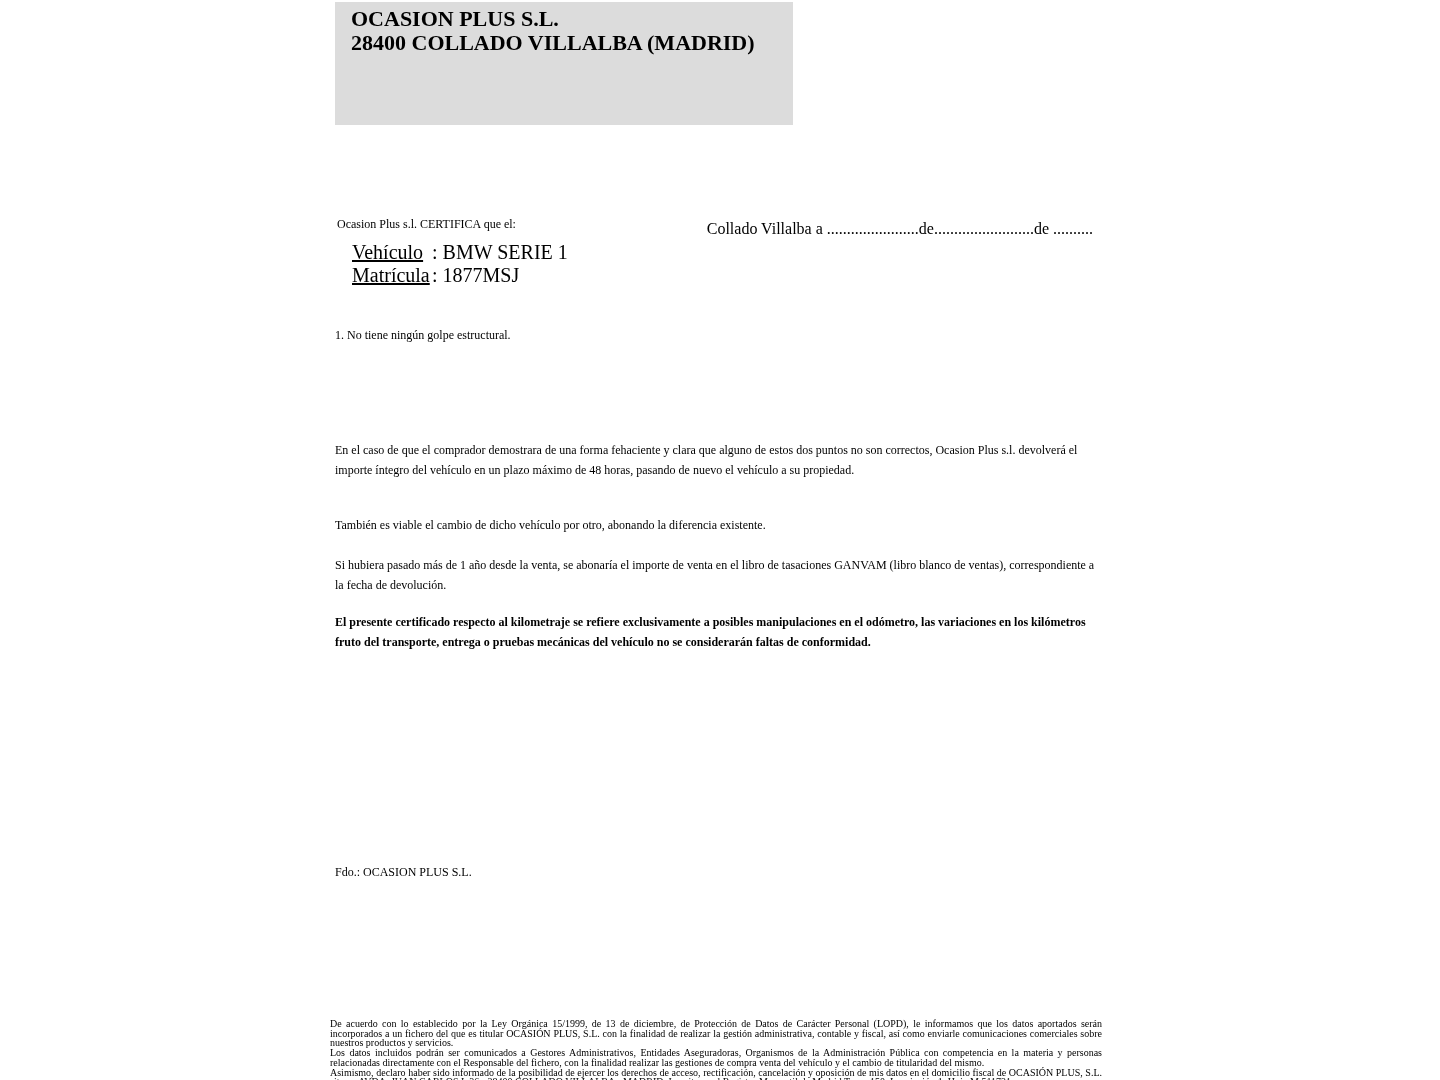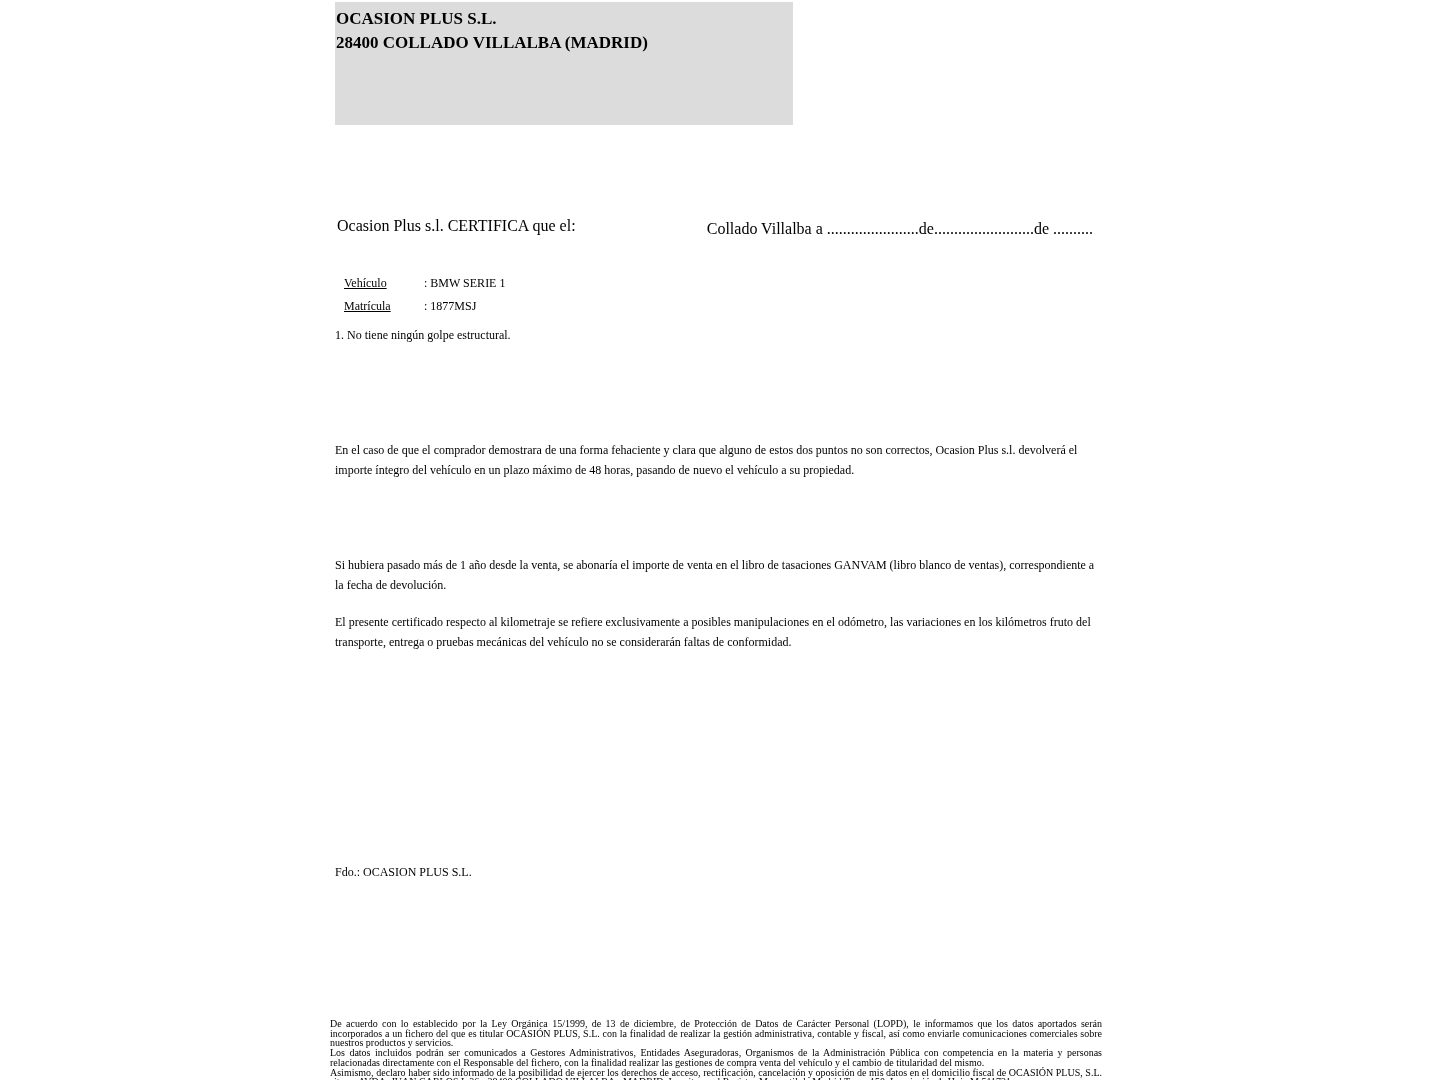--- a/index.html
+++ b/index.html
@@ -13,63 +13,62 @@
     color: #000000;
     overflow: hidden;
   }
   .company-box {
     position: absolute;
     left: 335px;
     top: 2px;
     width: 458px;
     height: 123px;
     background: #dcdcdc;
-    padding: 5px 6px 0 1px;
-    font-size: 17px;
+    padding: 5px 6px 0 16px;
+    font-size: 22px;
     font-weight: bold;
     line-height: 24px;
   }
   .date-line {
     position: absolute;
     left: 335px;
     top: 172px;
     width: 758px;
     text-align: right;
     font-size: 16px;
     margin-top: 48px;
   }
   .certifica-intro {
     position: absolute;
     left: 337px;
     top: 217px;
-    font-size: 16px;
+    font-size: 12px;
   }
   .kv-line {
     position: absolute;
-    left: 344px;
-    font-size: 12px;
-    margin-top: 35px;
+    left: 352px;
+    font-size: 20px;
   }
   .kv-vehiculo { top: 241px; }
   .kv-matricula { top: 264px; }
   .kv-label { display: inline-block; width: 80px; }
   .underlined { text-decoration: underline; }
   .body-block {
     position: absolute;
     left: 335px;
     width: 760px;
     font-size: 12px;
     line-height: 19.5px;
   }
   .point-1 { top: 326px; }
   .point-2 { top: 364px; }
   .para-1 { top: 441px; }
   .para-2 { top: 516px; }
   .para-3 { top: 556px; }
-  .para-4 { top: 613px; }
+  .para-4 { top: 613px; font-weight: bold; }
   .signature { top: 863px; }
   .legal-footer {
     position: absolute;
     left: 330px;
     top: 1019px;
     width: 772px;
     font-size: 10px;
     line-height: 9.7px;
     text-align: justify;
   }
@@ -92,20 +91,21 @@
     <span class="kv-label"><span class="underlined">Vehículo</span></span><span>: BMW SERIE 1</span>
   </div>
 
   <div class="kv-line kv-matricula">
     <span class="kv-label"><span class="underlined">Matrícula</span></span><span>: 1877MSJ</span>
   </div>
 
   <div class="body-block point-1">1. No tiene ningún golpe estructural.</div>
 
   <div class="body-block para-1">En el caso de que el comprador demostrara de una forma fehaciente y clara que alguno de estos dos puntos no son correctos, Ocasion Plus s.l. devolverá el importe íntegro del vehículo en un plazo máximo de 48 horas, pasando de nuevo el vehículo a su propiedad.</div>
+  <div class="body-block para-2">También es viable el cambio de dicho vehículo por otro, abonando la diferencia existente.</div>
   <div class="body-block para-3">Si hubiera pasado más de 1 año desde la venta, se abonaría el importe de venta en el libro de tasaciones GANVAM (libro blanco de ventas), correspondiente a la fecha de devolución.</div>
   <div class="body-block para-4">El presente certificado respecto al kilometraje se refiere exclusivamente a posibles manipulaciones en el odómetro, las variaciones en los kilómetros fruto del transporte, entrega o pruebas mecánicas del vehículo no se considerarán faltas de conformidad.</div>
 
   <div class="body-block signature">Fdo.: OCASION PLUS S.L.</div>
 
   <div class="legal-footer">
     <div>De acuerdo con lo establecido por la Ley Orgánica 15/1999, de 13 de diciembre, de Protección de Datos de Carácter Personal (LOPD), le informamos que los datos aportados serán incorporados a un fichero del que es titular OCASIÓN PLUS, S.L. con la finalidad de realizar la gestión administrativa, contable y fiscal, así como enviarle comunicaciones comerciales sobre nuestros productos y servicios.</div>
     <div>Los datos incluidos podrán ser comunicados a Gestores Administrativos, Entidades Aseguradoras, Organismos de la Administración Pública con competencia en la materia y personas relacionadas directamente con el Responsable del fichero, con la finalidad realizar las gestiones de compra venta del vehículo y el cambio de titularidad del mismo.</div>
     <div>Asimismo, declaro haber sido informado de la posibilidad de ejercer los derechos de acceso, rectificación, cancelación y oposición de mis datos en el domicilio fiscal de OCASIÓN PLUS, S.L. sito en AVDA. JUAN CARLOS I, 36 - 28400 COLLADO VILLALBA - MADRID. Inscrita en el Registro Mercantil de Madrid Tomo:150, Inscripción:1, Hoja:M 511731</div>
   </div>

